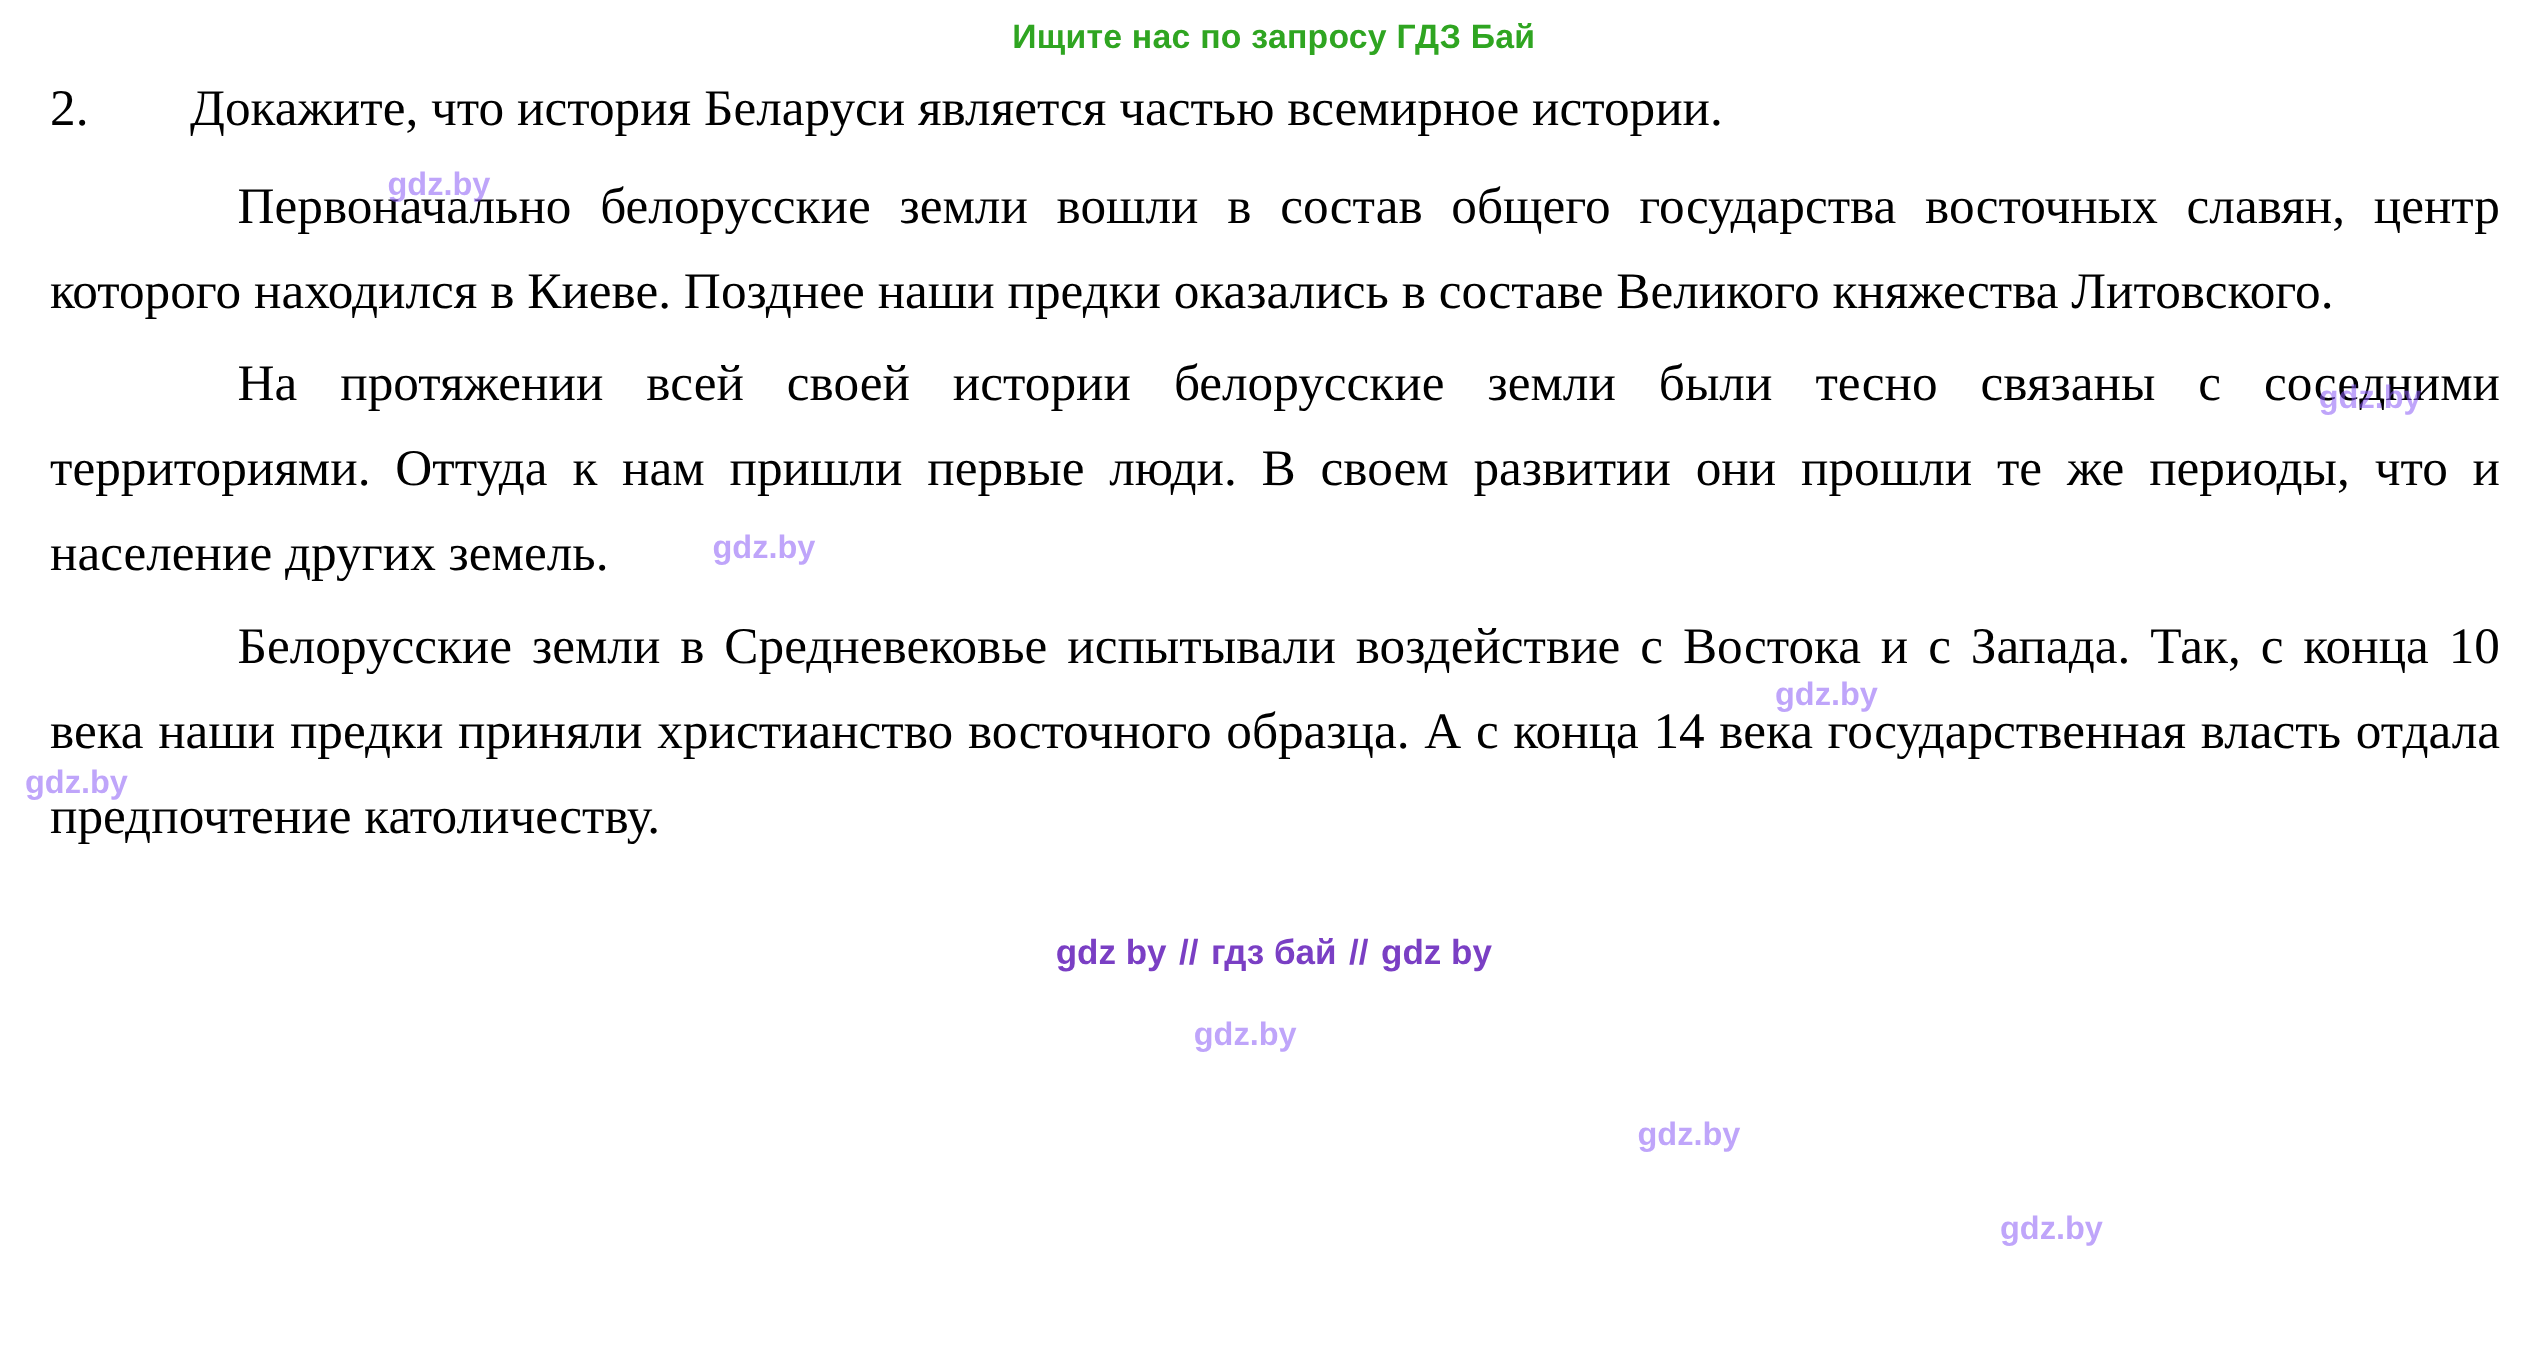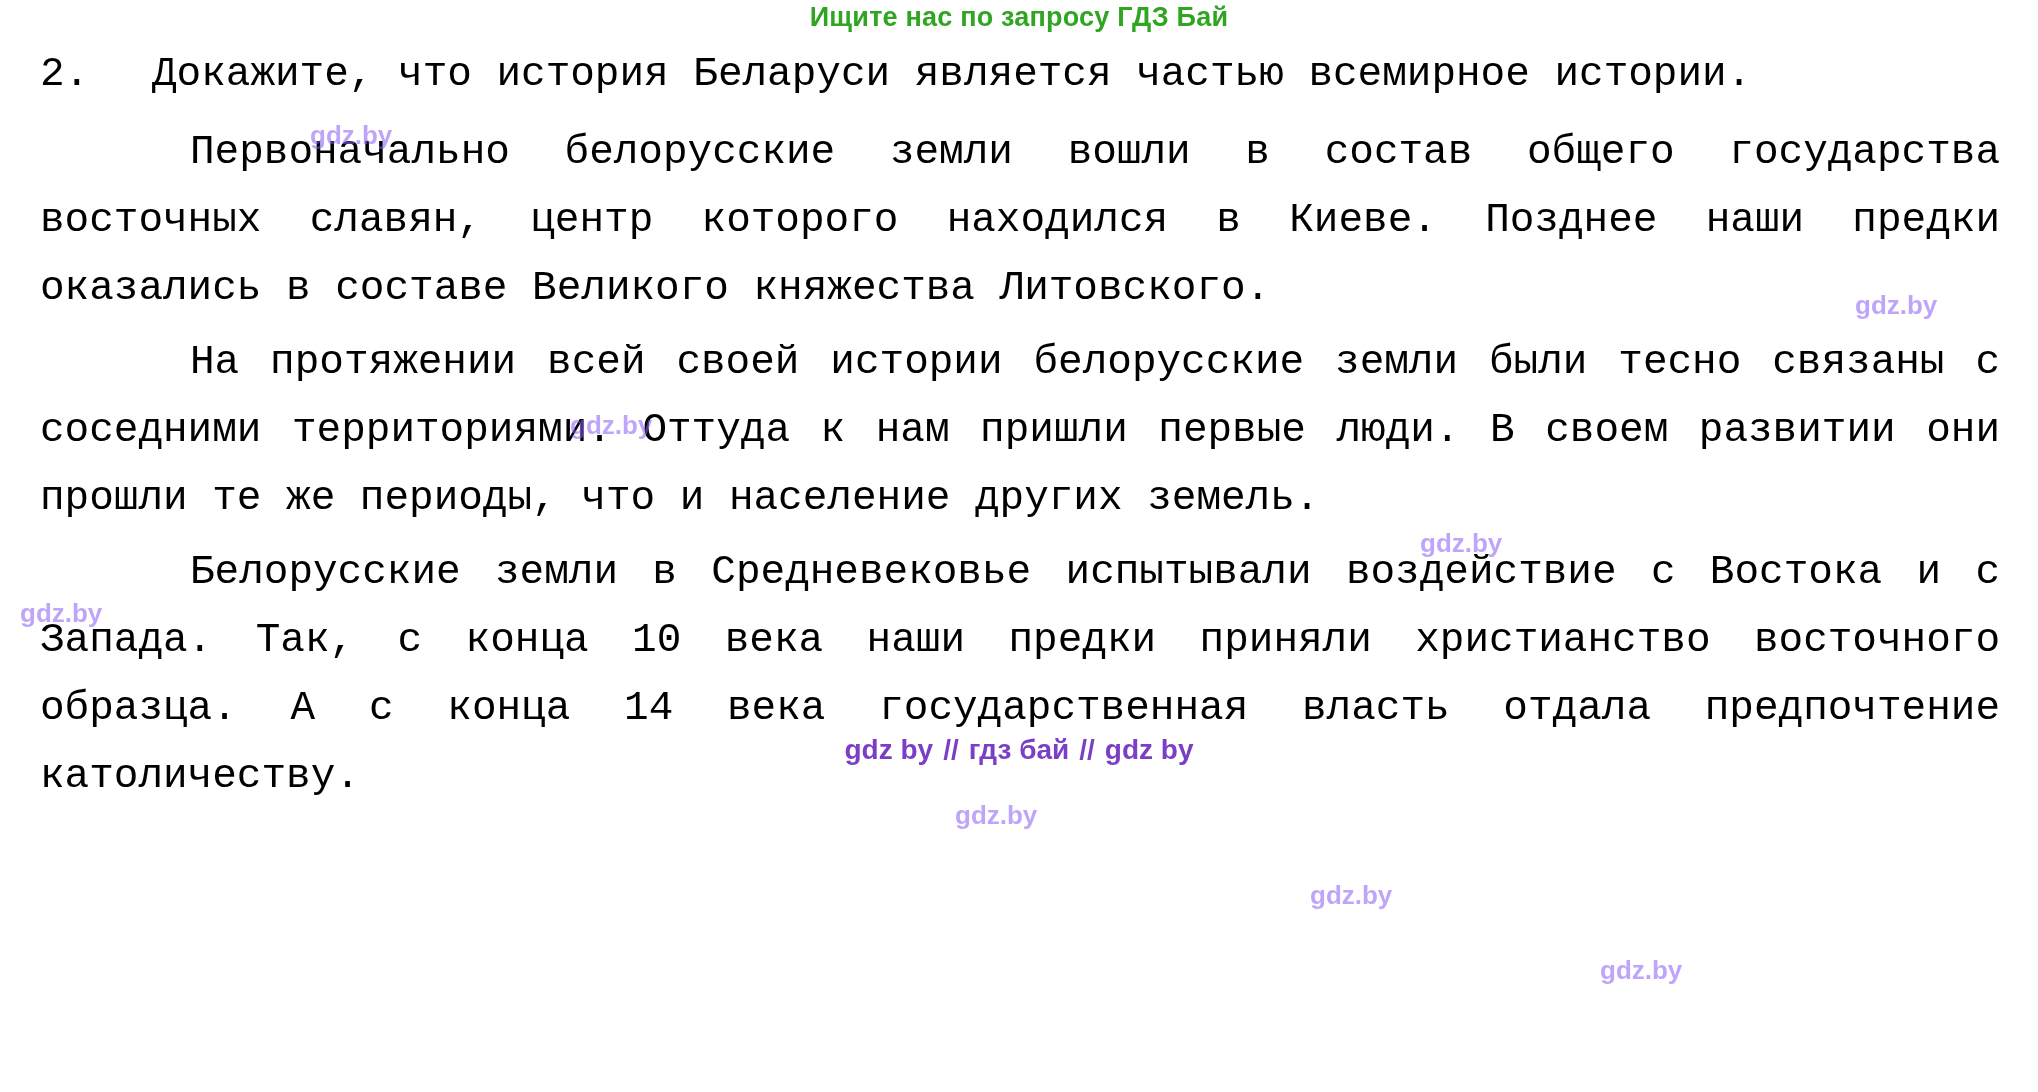--- a/index.html
+++ b/index.html
@@ -10,21 +10,21 @@
   body {
     width: 2038px;
     height: 1092px;
     position: relative;
     overflow: hidden;
     font-family: "Liberation Serif", serif;
   }
 
   #page {
     position: absolute;
-    left: 0; top: 0;
+    left: 0; top: 12px;
     width: 2038px;
     height: 776px;
     background: #ffffff;
   }
 
   
   .top-banner {
     position: absolute;
     top: 2px;
     left: 0;
@@ -40,21 +40,21 @@
 
   
   .doc {
     position: absolute;
     left: 40px;
     top: 40px;
     width: 1960px;
     font-size: 41px;
     line-height: 68px;
     color: #000000;
-    font-family: Liberation Mono, monospace;
+    font-family: Liberation Serif, serif;
   }
 
   .para {
     margin: 0 0 6px 0;
     text-align: justify;
     text-justify: inter-word;
   }
   .para.first {
     margin-bottom: 10px;
   }

